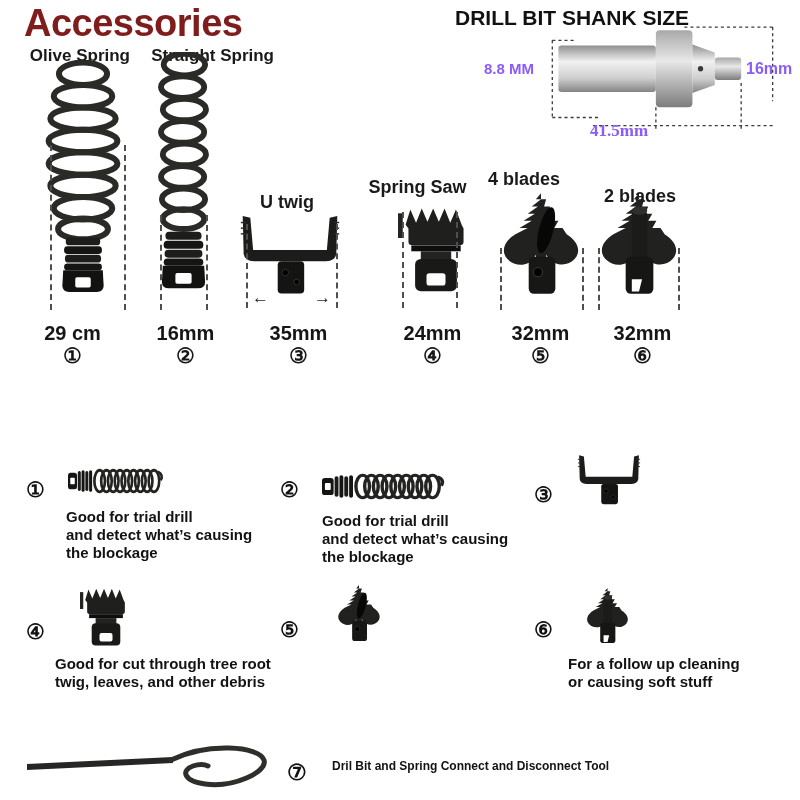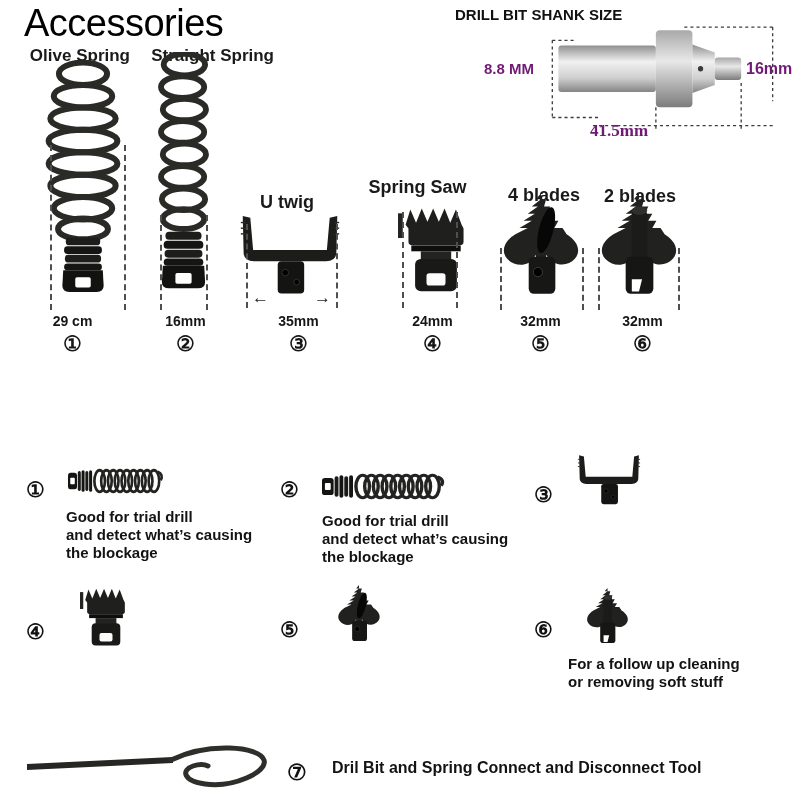--- a/index.html
+++ b/index.html
@@ -1,31 +1,31 @@
 <!DOCTYPE html>
 <html><head>
 <meta charset="utf-8">
 <style>
   html,body{margin:0;padding:0;background:#fff;}
   #page{position:relative;width:800px;height:800px;background:#ffffff;overflow:hidden;
         font-family:"Liberation Sans",sans-serif;color:#141414;}
   .abs{position:absolute;}
-  .title{font-size:38px;font-weight:normal;letter-spacing:-.5px;color:#000000;}
+  .title{font-size:38px;font-weight:bold;letter-spacing:-.5px;color:#7f1d1d;}
   .collabel{font-size:17px;font-weight:bold;text-align:right;color:#1a1a1a;}
   .toollabel{font-size:18px;font-weight:bold;text-align:center;color:#1a1a1a;}
   .sizecol{text-align:center;font-weight:bold;color:#161616;}
-  .sizecol .sz{font-size:14px;line-height:21px;}
+  .sizecol .sz{font-size:20px;line-height:21px;margin-top:12px;}
   .sizecol .nm{font-size:21px;line-height:23px;}
   .dash{border-left:2px dashed #4f4f4f;width:0;}
   .arrow{font-size:17px;font-weight:bold;color:#222;}
-  .shank-title{font-size:15px;font-weight:bold;color:#111;}
-  .dim{font-size:16px;font-weight:bold;color:#701a75;}
+  .shank-title{font-size:21px;font-weight:bold;color:#111;}
+  .dim{font-size:16px;font-weight:bold;color:#8b5cf6;}
   .notenum{font-size:21px;font-weight:bold;color:#111;}
   .notetext{font-size:15px;font-weight:bold;line-height:18px;white-space:pre-line;color:#131313;}
-  .note7{font-size:16px;font-weight:bold;color:#131313;white-space:pre-line;}
+  .note7{font-size:12px;font-weight:bold;color:#131313;white-space:pre-line;}
 </style>
 </head>
 <body>
 
 <svg width="0" height="0" style="position:absolute" aria-hidden="true">
   <defs>
     <linearGradient id="met" x1="0" y1="0" x2="0" y2="1">
       <stop offset="0" stop-color="#8f8f8f"></stop>
         <stop offset="0.35" stop-color="#f1f1f1"></stop>
       <stop offset="0.7" stop-color="#cfcfcf"></stop>
@@ -177,21 +177,21 @@
       <line x1="206" y1="58" x2="206" y2="104"></line>
       <line x1="60" y1="100" x2="237" y2="100"></line>
     </g>
   </svg>
   <div class="abs dim" style="left:484px;top:60px;font-size:15px;">8.8 MM</div>
   <div class="abs dim" style="left:746px;top:60px;">16mm</div>
   <div class="abs dim" style="left:590px;top:121px;font-size:17px;font-family:Liberation Serif, serif;">41.5mm</div>
 
   <div class="abs toollabel" style="left:237px;top:192px;width:100px;">U twig</div>
   <div class="abs toollabel" style="left:360px;top:177px;width:115px;">Spring Saw</div>
-  <div class="abs toollabel" style="left:494px;top:169px;width:100px;margin-top:16px;">4 blades</div>
+  <div class="abs toollabel" style="left:474px;top:169px;width:100px;">4 blades</div>
   <div class="abs toollabel" style="left:590px;top:186px;width:100px;">2 blades</div>
 
   <svg class="abs" style="left:238px;top:214px;" width="104" height="87" viewBox="0 0 110 92">
       <use href="#sym-u"></use>
     </svg>
   <svg class="abs" style="left:398px;top:200px;" width="76" height="95" viewBox="0 0 80 100">
       <use href="#sym-saw"></use>
     </svg>
   <svg class="abs" style="left:500px;top:193px;" width="82" height="108" viewBox="0 0 80 105">
       <use href="#sym-spade4"></use>
@@ -254,32 +254,34 @@
 
   <div class="abs notenum" style="left:534px;top:483px;">③</div>
   <svg class="abs" style="left:576px;top:454px;" width="66" height="55" viewBox="0 0 110 92">
       <use href="#sym-u"></use>
     </svg>
 
   <div class="abs notenum" style="left:26px;top:620px;">④</div>
   <svg class="abs" style="left:80px;top:583px;" width="52" height="65" viewBox="0 0 80 100">
       <use href="#sym-saw"></use>
     </svg>
+  <div class="abs notetext" style="left:55px;top:655px;width:250px;">Good for cut through tree root
+twig, leaves, and other debris</div>
 
   <div class="abs notenum" style="left:280px;top:618px;">⑤</div>
   <svg class="abs" style="left:336px;top:585px;" width="46" height="60" viewBox="0 0 80 105">
       <use href="#sym-spade4"></use>
     </svg>
 
   <div class="abs notenum" style="left:534px;top:618px;">⑥</div>
   <svg class="abs" style="left:585px;top:588px;" width="45" height="59" viewBox="0 0 80 105">
       <use href="#sym-spade2"></use>
     </svg>
   <div class="abs notetext" style="left:568px;top:655px;width:225px;">For a follow up cleaning
-or removing soft stuff</div>
+or causing soft stuff</div>
 
   <svg class="abs" style="left:22px;top:738px;" width="262" height="55" viewBox="0 0 260 55">
       <use href="#sym-hook"></use>
     </svg>
   <div class="abs notenum" style="left:287px;top:760px;font-size:22px;">⑦</div>
   <div class="abs note7" style="left:332px;top:759px;width:440px;">Dril Bit and Spring Connect and Disconnect Tool</div>
 
 </div>
 
 </body></html>

